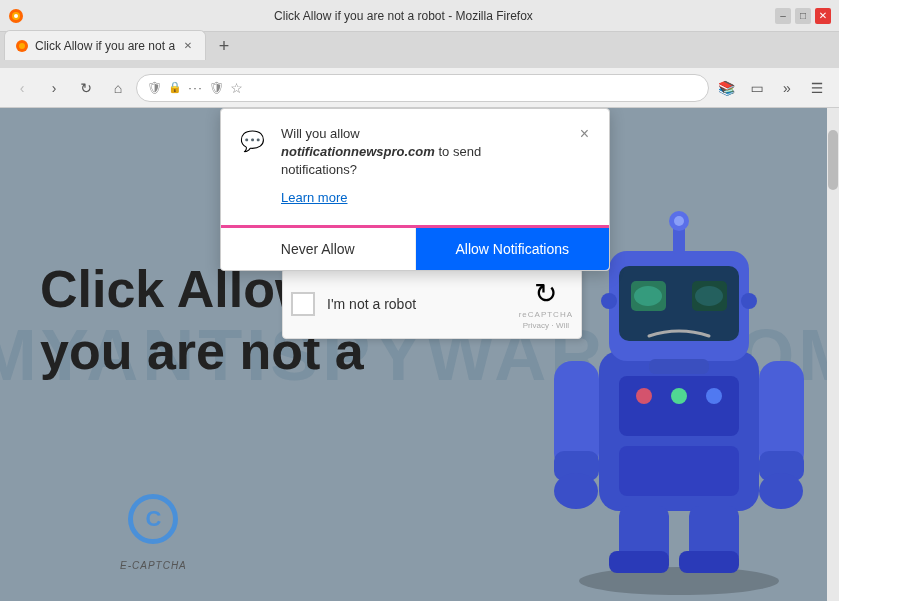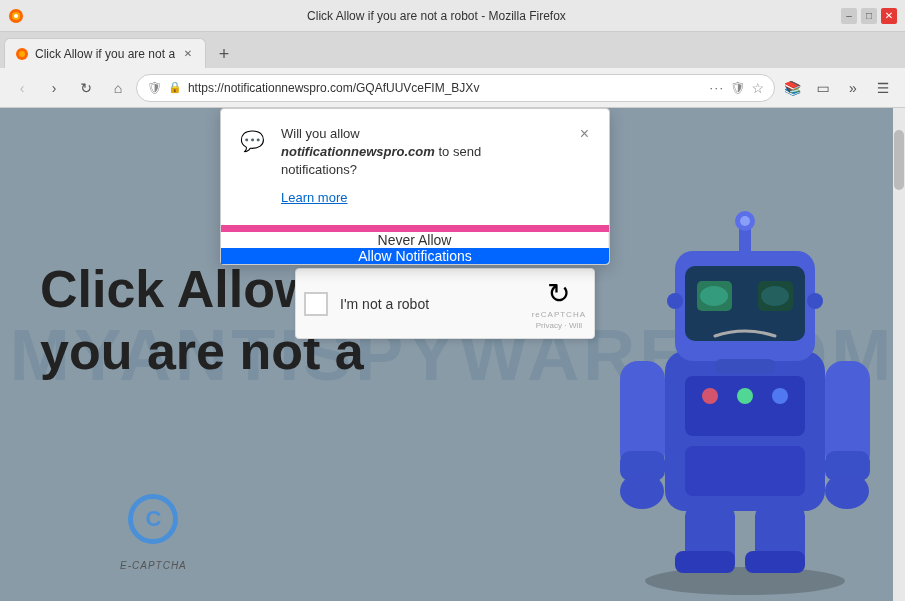--- a/index.html
+++ b/index.html
@@ -1,20 +1,20 @@
 <!DOCTYPE html>
 <html><head>
   <meta charset="utf-8">
   <style>
     * { margin: 0; padding: 0; box-sizing: border-box; }
     body { width: 905px; height: 601px; overflow: hidden; font-family: Arial, sans-serif; }
 
     
     .browser-window {
-      width: 905px;
+      width: 839px;
       height: 601px;
       display: flex;
       flex-direction: column;
       background: #404040;
     }
 
     
     .title-bar {
       height: 32px;
       background: #e8e8e8;
@@ -51,21 +51,21 @@
     .title-btn.minimize { background: #ccc; color: #555; }
     .title-btn.maximize { background: #ccc; color: #555; }
     .title-btn.close { background: #e53935; color: white; }
 
     
     .tab-bar {
       height: 36px;
       background: #d8d8d8;
       display: flex;
       align-items: flex-end;
-      padding: 0 4px;
+      padding: 8px 4px;
     }
     .tab {
       height: 30px;
       background: #f0f0f0;
       border-radius: 6px 6px 0 0;
       display: flex;
       align-items: center;
       padding: 0 10px;
       font-size: 12px;
       color: #333;
@@ -269,21 +269,21 @@
       font-size: 10px;
       color: #555;
       margin-top: 16px;
       letter-spacing: 1px;
       font-style: italic;
     }
 
     
     .recaptcha-box {
       position: absolute;
-      left: 295px;
+      left: 282px;
       top: 160px;
       width: 300px;
       background: #f9f9f9;
       border: 1px solid #ddd;
       border-radius: 4px;
       padding: 8px;
       display: flex;
       align-items: center;
       justify-content: space-between;
       z-index: 5;
@@ -373,23 +373,22 @@
     .notif-learn-more {
       color: #0066cc;
       font-size: 13px;
       margin-left: 44px;
       margin-bottom: 20px;
       cursor: pointer;
       text-decoration: underline;
     }
     .notif-buttons {
       display: flex;
-      border-top: 7px solid #ec4899;
+      border-top: 3px solid #ec4899;
       margin: 8px -16px -16px -16px;
-      flex-direction: column;
     }
     .notif-btn {
       flex: 1;
       height: 42px;
       display: flex;
       align-items: center;
       justify-content: center;
       font-size: 14px;
       cursor: pointer;
       border: none;
@@ -465,23 +464,20 @@
 
   <div class="nav-bar">
     <div class="nav-btn disabled">‹</div>
     <div class="nav-btn">›</div>
     <div class="nav-btn">↻</div>
     <div class="nav-btn">⌂</div>
 
     <div class="address-bar">
       <span class="address-bar-shield">🛡</span>
       <span class="address-bar-lock">🔒</span>
-      <span class="address-bar-url">
-        <span>https://notificationnewspro.com/GQAfUUVceFIM_BJXv</span>
-      </span>
       <span class="address-bar-dots">···</span>
       <span class="address-bar-pocket">🛡</span>
       <span class="address-bar-star">☆</span>
     </div>
 
     <div class="nav-right-icons">
       <div class="nav-icon-btn">📚</div>
       <div class="nav-icon-btn">▭</div>
       <div class="nav-icon-btn">»</div>
       <div class="nav-icon-btn">☰</div>

